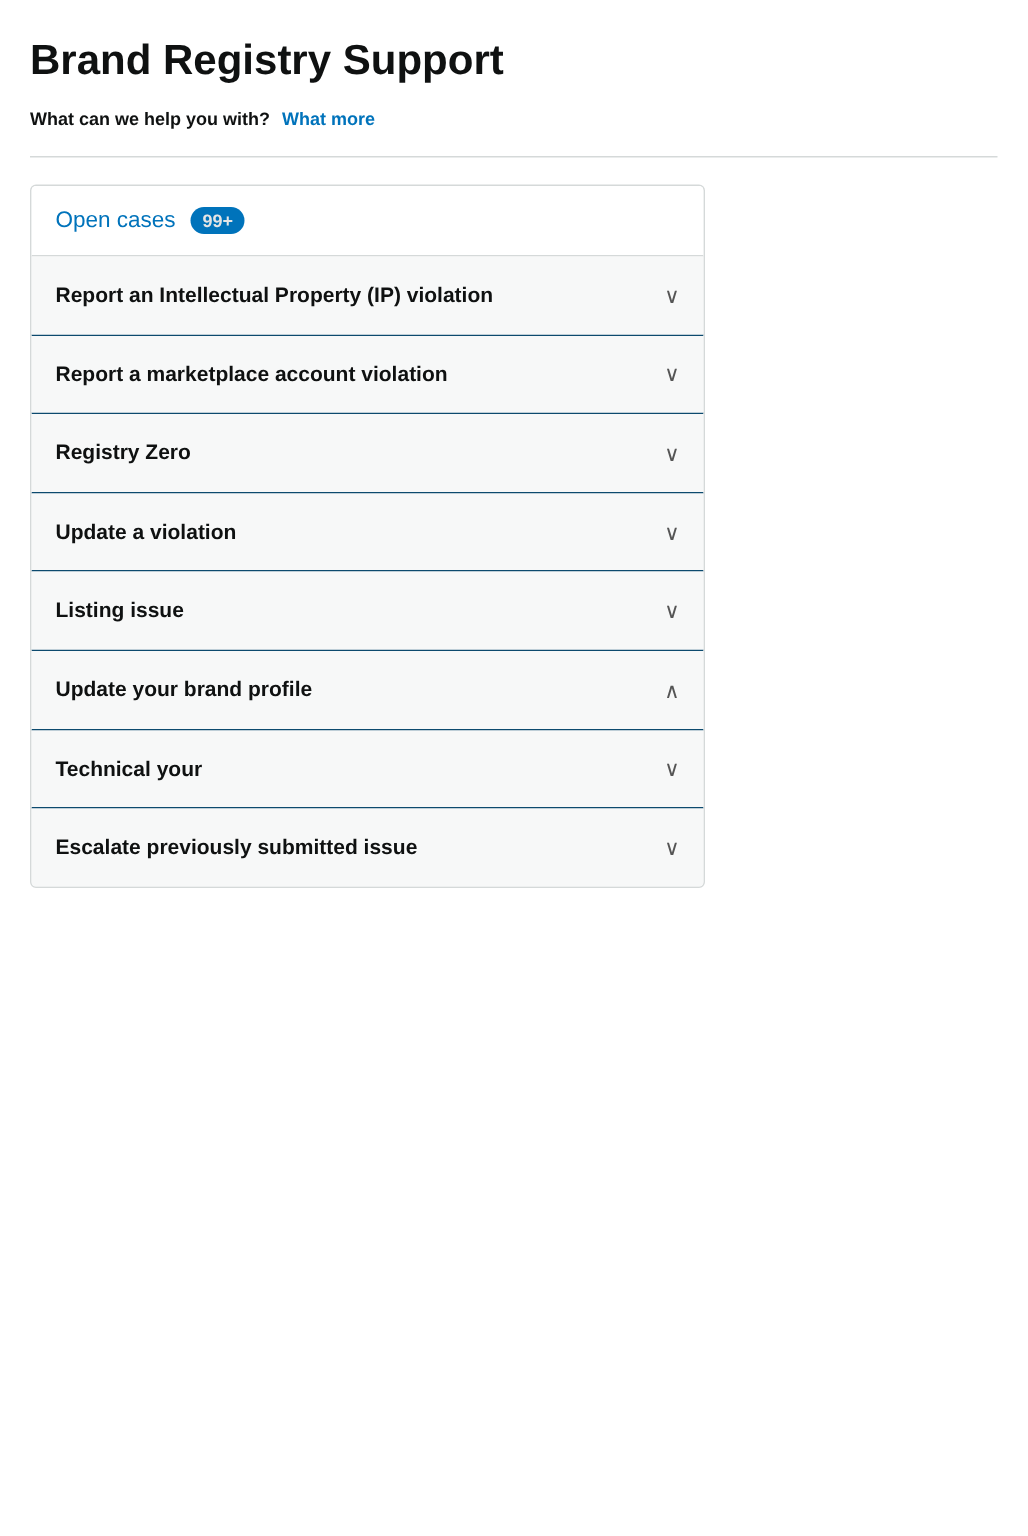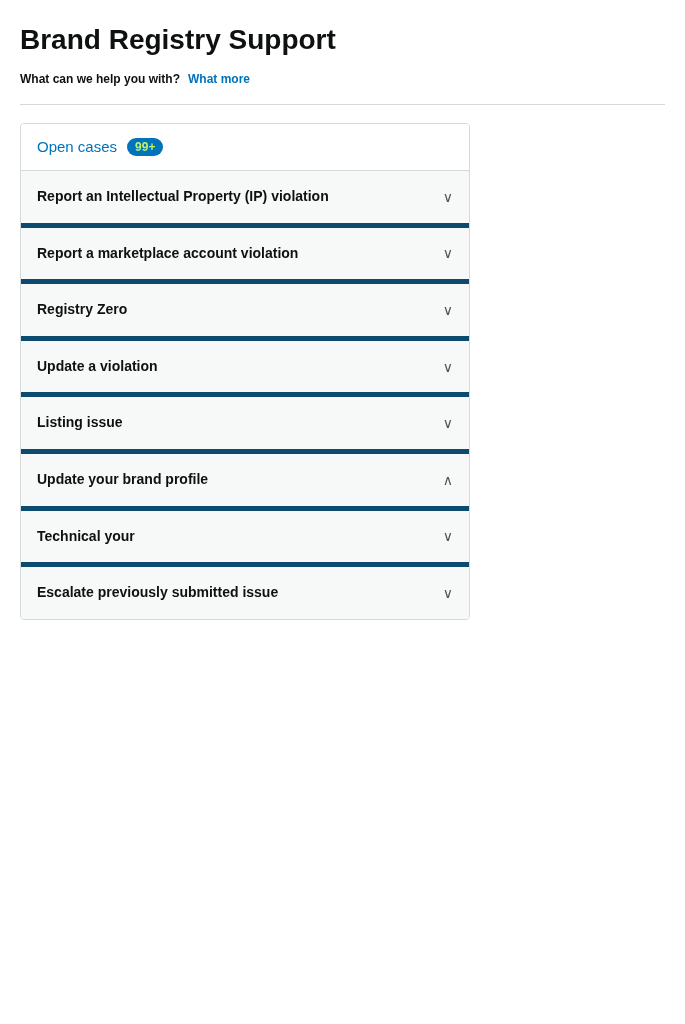--- a/index.html
+++ b/index.html
@@ -65,31 +65,31 @@
     }
 
     .open-cases-label {
       font-size: 15px;
       color: #0073bb;
       font-weight: 400;
     }
 
     .badge {
       background: #0073bb;
-      color: #bef264;
+      color: #e5e5e5;
       font-size: 12px;
       font-weight: 700;
       border-radius: 12px;
       padding: 2px 8px;
       min-width: 32px;
       text-align: center;
     }
 
     .accordion-item {
-      border-bottom: 5px solid #0c4a6e;
+      border-bottom: 1px solid #0c4a6e;
       background: #f7f8f8;
     }
 
     .accordion-item:last-child {
       border-bottom: none;
     }
 
     .accordion-header {
       display: flex;
       align-items: center;

